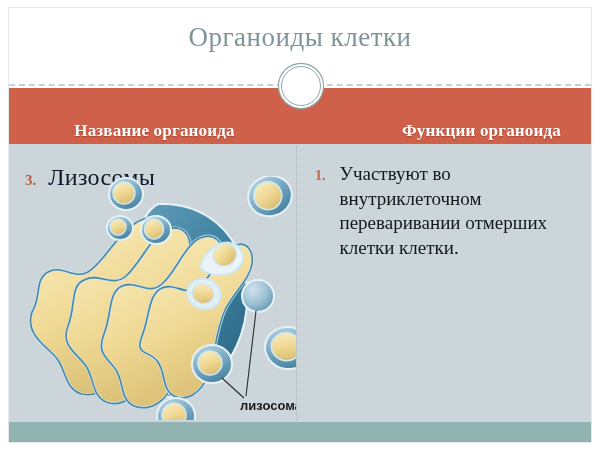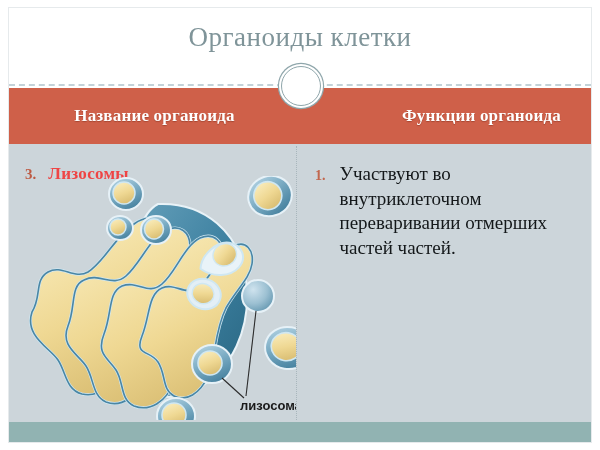--- a/index.html
+++ b/index.html
@@ -77,21 +77,21 @@
     left: 9px;
     top: 88px;
     width: 582px;
     height: 56px;
     background: #cf6049;
     z-index: 7;
   }
   .header-cols {
     position: absolute;
     left: 0;
-    top: 0;
+    top: 15px;
     width: 100%;
     height: 100%;
     display: flex;
   }
   .header-cell {
     flex: 0 0 50%;
     display: flex;
     align-items: center;
     justify-content: center;
     color: #ffffff;
@@ -156,23 +156,23 @@
     align-items: baseline;
     gap: 12px;
   }
   .organelle-num {
     font-size: 15px;
     color: #bd5a43;
     font-weight: bold;
     font-family: "Liberation Serif", "DejaVu Serif", serif;
   }
   .organelle-name {
-    font-size: 17px;
-    color: #ef4444;
-    font-weight: bold;
+    font-size: 24px;
+    color: #0f172a;
+    font-weight: normal;
     letter-spacing: 0.3px;
     font-family: "Liberation Serif", "DejaVu Serif", serif;
   }
 
   
   .col-right {
     position: absolute;
     left: 297px;
     top: 144px;
     width: 294px;
@@ -389,21 +389,21 @@
         <path d="M248 135 L238 220"></path>
       </g>
 
       <text x="232" y="234" font-family="'Liberation Sans','DejaVu Sans',sans-serif" font-size="13" font-weight="bold" fill="#1a1a1a">лизосома</text>
     </svg>
   </div>
 
   <div class="col-right">
     <div class="func-line">
       <span class="func-num">1.</span>
-      <span class="func-text">Участвуют во внутриклеточном переваривании отмерших частей частей.</span>
+      <span class="func-text">Участвуют во внутриклеточном переваривании отмерших клетки клетки.</span>
     </div>
   </div>
 
   <div class="footer-band"></div>
 
   <div class="frame-border"></div>
 
 </div>
 
 </body></html>

